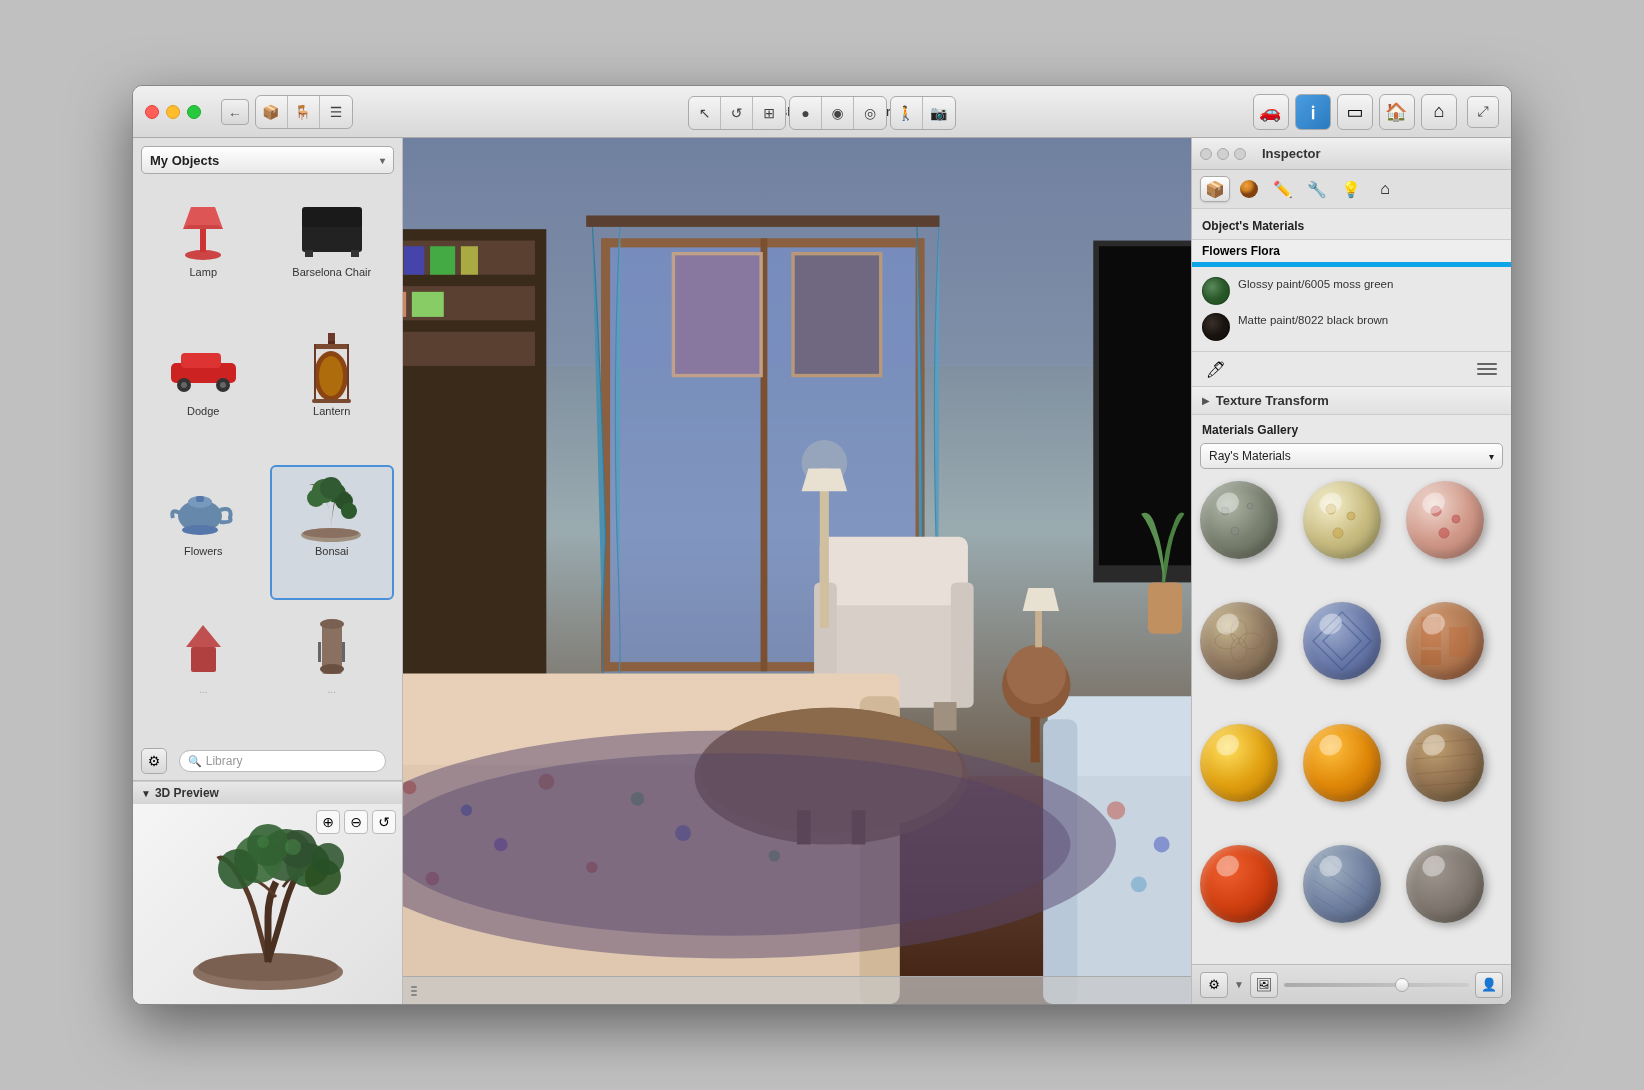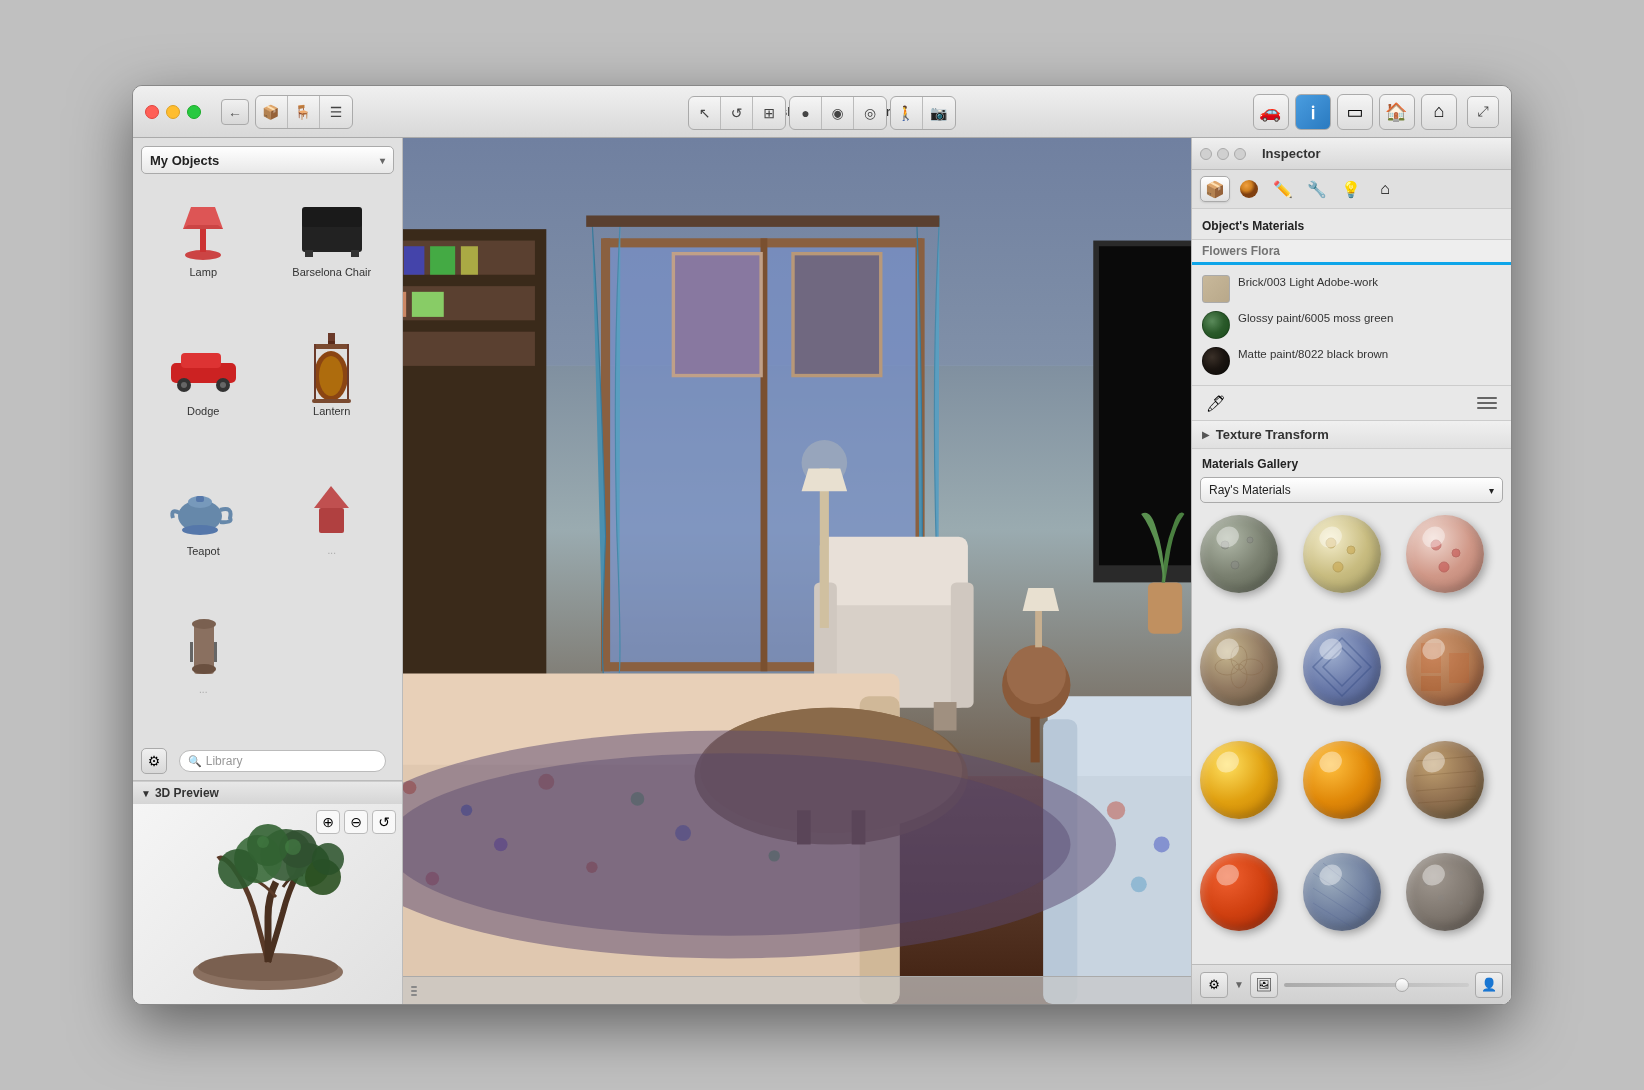--- a/index.html
+++ b/index.html
@@ -527,23 +527,23 @@
       height: 2px;
       background: #888;
       border-radius: 1px;
     }
 
     
     .flowers-flora-header {
       padding: 4px 10px;
       font-size: 12px;
       font-weight: 600;
-      color: #737373;
+      color: #000000;
       background: #eee;
-      border-bottom: 3px solid #0ea5e9;
+      border-bottom: 5px solid #0ea5e9;
     }
 
     
     .room-bg {
       width: 100%;
       height: 100%;
       background: 
         radial-gradient(ellipse at 70% 30%, rgba(180,210,230,0.3) 0%, transparent 50%),
         linear-gradient(180deg, 
           #7a8fa0 0%, 
@@ -730,23 +730,40 @@
           <div class="object-thumb">
             <svg width="70" height="60" viewBox="0 0 70 60">
               <ellipse cx="32" cy="38" rx="22" ry="16" fill="#6688aa"></ellipse>
               <ellipse cx="32" cy="24" rx="12" ry="6" fill="#7799bb"></ellipse>
               <path d="M52 32 Q65 28 62 40 Q65 45 52 44" fill="none" stroke="#6688aa" stroke-width="4"></path>
               <path d="M12 35 Q2 30 5 40" fill="none" stroke="#6688aa" stroke-width="4"></path>
               <rect x="28" y="18" width="8" height="6" rx="2" fill="#5577aa"></rect>
               <ellipse cx="32" cy="52" rx="18" ry="5" fill="#5577aa"></ellipse>
             </svg>
           </div>
-          <div class="object-label">Teapot</div>
-        </div>
-
+          <div class="object-label">Flowers</div>
+        </div>
+
+        <div class="object-item selected">
+          <div class="object-thumb">
+            <svg width="75" height="70" viewBox="0 0 75 70">
+              <ellipse cx="37" cy="62" rx="30" ry="7" fill="#a09080"></ellipse>
+              <ellipse cx="37" cy="60" rx="28" ry="5" fill="#8a7060"></ellipse>
+              <path d="M37 55 Q38 40 42 25 Q48 15 55 20 Q45 18 40 30 Q38 40 37 55" fill="#6b4a30"></path>
+              <path d="M37 55 Q36 35 30 20 Q22 8 15 12 Q25 10 32 25 Q36 38 37 55" fill="#7b5a40"></path>
+              <circle cx="42" cy="20" r="10" fill="#2d5a2d"></circle>
+              <circle cx="30" cy="18" r="12" fill="#3a6a3a"></circle>
+              <circle cx="50" cy="28" r="9" fill="#2a502a"></circle>
+              <circle cx="22" cy="25" r="9" fill="#3a6a3a"></circle>
+              <circle cx="37" cy="15" r="11" fill="#325a32"></circle>
+              <circle cx="55" cy="38" r="8" fill="#2d5a2d"></circle>
+            </svg>
+          </div>
+          <div class="object-label">Bonsai</div>
+        </div>
 
         <div class="object-item">
           <div class="object-thumb">
             <svg width="55" height="60" viewBox="0 0 55 60">
               <rect x="15" y="30" width="25" height="25" rx="2" fill="#b04040"></rect>
               <path d="M10 30 L27 8 L45 30" fill="#c05050"></path>
             </svg>
           </div>
           <div class="object-label" style="font-size:10px;color:#aaa;">...</div>
         </div>
@@ -983,24 +1000,20 @@
       </div>
 
       <div class="inspector-section-title">Object's Materials</div>
 
       <div class="flowers-flora-header">
         <span>Flowers Flora</span>
       </div>
 
       <div class="materials-list">
 
-        <div class="material-item">
-          <div class="material-swatch" style="background: linear-gradient(135deg, #c8b89a, #b8a88a); border: 1px solid #aaa;"></div>
-          <div class="material-name">Brick/003 Light Adobe-work</div>
-        </div>
 
         <div class="material-item">
           <div class="material-swatch" style="background: radial-gradient(circle at 35% 35%, #5a8a5a, #2a5a2a, #1a4a1a); border-radius: 50%;"></div>
           <div class="material-name">Glossy paint/6005 moss green</div>
         </div>
 
         <div class="material-item">
           <div class="material-swatch" style="background: radial-gradient(circle at 35% 35%, #3a3028, #1a1410, #0a0a08); border-radius: 50%;"></div>
           <div class="material-name">Matte paint/8022 black brown</div>
         </div>

